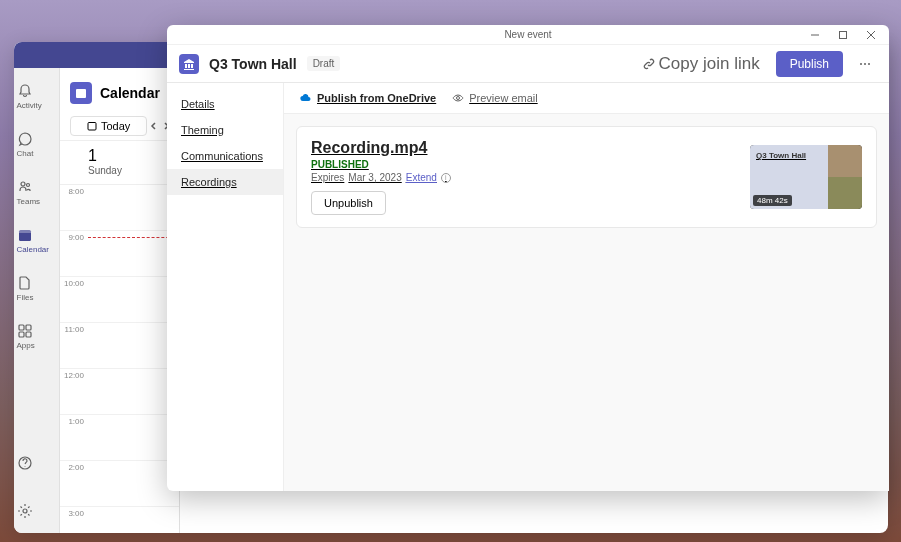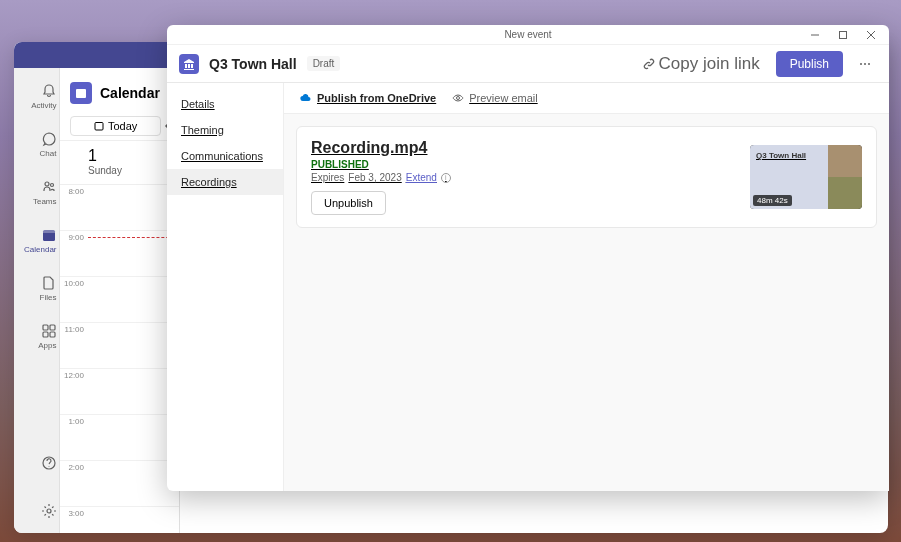--- a/index.html
+++ b/index.html
@@ -2,31 +2,31 @@
 <html><head>
   <meta charset="utf-8">
   <style>
     * { box-sizing: border-box; margin: 0; padding: 0; font-family: 'Segoe UI', -apple-system, sans-serif; }
     body { width: 901px; height: 542px; overflow: hidden; background: linear-gradient(180deg, #a89bc4 0%, #8d7ba8 25%, #7c5f5f 75%, #7c4a3a 100%); position: relative; }
     
     .teams-window { position: absolute; top: 42px; left: 14px; width: 874px; height: 491px; background: #fff; border-radius: 8px; box-shadow: 0 4px 20px rgba(0,0,0,0.15); overflow: hidden; display: flex; }
     .purple-bar { position: absolute; top: 42px; left: 14px; width: 874px; height: 26px; background: #444791; border-radius: 8px 8px 0 0; z-index: 1; }
     
     .left-rail { width: 46px; background: #f0f0f0; border-right: 1px solid #e0e0e0; padding-top: 32px; display: flex; flex-direction: column; align-items: center; gap: 4px; }
-    .rail-item { width: 40px; height: 44px; display: flex; flex-direction: column; align-items: flex-end; justify-content: center; cursor: pointer; border-radius: 4px; color: #616161; gap: 2px; }
+    .rail-item { width: 40px; height: 44px; display: flex; flex-direction: column; align-items: flex-start; justify-content: center; cursor: pointer; border-radius: 4px; color: #616161; gap: 2px; }
     .rail-item.active { color: #444791; }
     .rail-item .label { font-size: 8px; }
     .rail-spacer { flex: 1; }
     
     .calendar-panel { width: 120px; background: #fff; border-right: 1px solid #e0e0e0; padding-top: 32px; overflow: hidden; }
     .cal-header { display: flex; align-items: center; gap: 8px; padding: 8px 10px; }
     .cal-icon-box { width: 22px; height: 22px; background: #5b5fc7; border-radius: 4px; display: flex; align-items: center; justify-content: center; color: #fff; }
     .cal-title { font-size: 14px; font-weight: 600; }
     .cal-toolbar { display: flex; align-items: center; gap: 2px; padding: 4px 10px; border-bottom: 1px solid #eee; }
-    .today-btn { display: flex; align-items: center; gap: 4px; font-size: 11px; padding: 3px 23px; border: 1px solid #e0e0e0; border-radius: 4px; cursor: pointer; background: #fff; }
+    .today-btn { display: flex; align-items: center; gap: 4px; font-size: 11px; padding: 3px 16px; border: 1px solid #e0e0e0; border-radius: 4px; cursor: pointer; background: #fff; }
     .chev { width: 18px; height: 18px; display: flex; align-items: center; justify-content: center; cursor: pointer; color: #616161; }
     .day-header { padding: 6px 10px 8px 28px; border-bottom: 1px solid #eee; }
     .day-num { font-size: 16px; font-weight: 400; }
     .day-name { font-size: 10px; color: #616161; }
     .time-grid { position: relative; }
     .time-row { display: flex; height: 46px; border-bottom: 1px solid #f0f0f0; }
     .time-label { width: 28px; font-size: 8px; color: #888; padding: 2px 4px; text-align: right; }
     .now-line { position: absolute; top: 52px; left: 28px; right: 0; border-top: 1px dashed #d13438; }
     
     .modal-window { position: absolute; top: 25px; left: 167px; width: 722px; height: 466px; background: #fff; border-radius: 6px; box-shadow: 0 8px 30px rgba(0,0,0,0.25); display: flex; flex-direction: column; z-index: 10; }
@@ -271,21 +271,21 @@
           <span>Preview email</span>
         </div>
       </div>
 
       <div class="recording-card">
         <div class="rec-info">
           <div class="rec-name">Recording.mp4</div>
           <div class="rec-status">PUBLISHED</div>
           <div class="rec-expiry">
             <span>Expires </span>
-            <span>Feb 3, 2023</span>
+            <span>Mar 3, 2023</span>
             <span class="extend-link">Extend</span>
             <span class="info-icon">i</span>
           </div>
           <button class="unpublish-btn">Unpublish</button>
         </div>
         <div class="thumbnail">
           <div class="thumb-left">
             <div class="thumb-title">Q3 Town Hall</div>
           </div>
           <div class="thumb-right">

